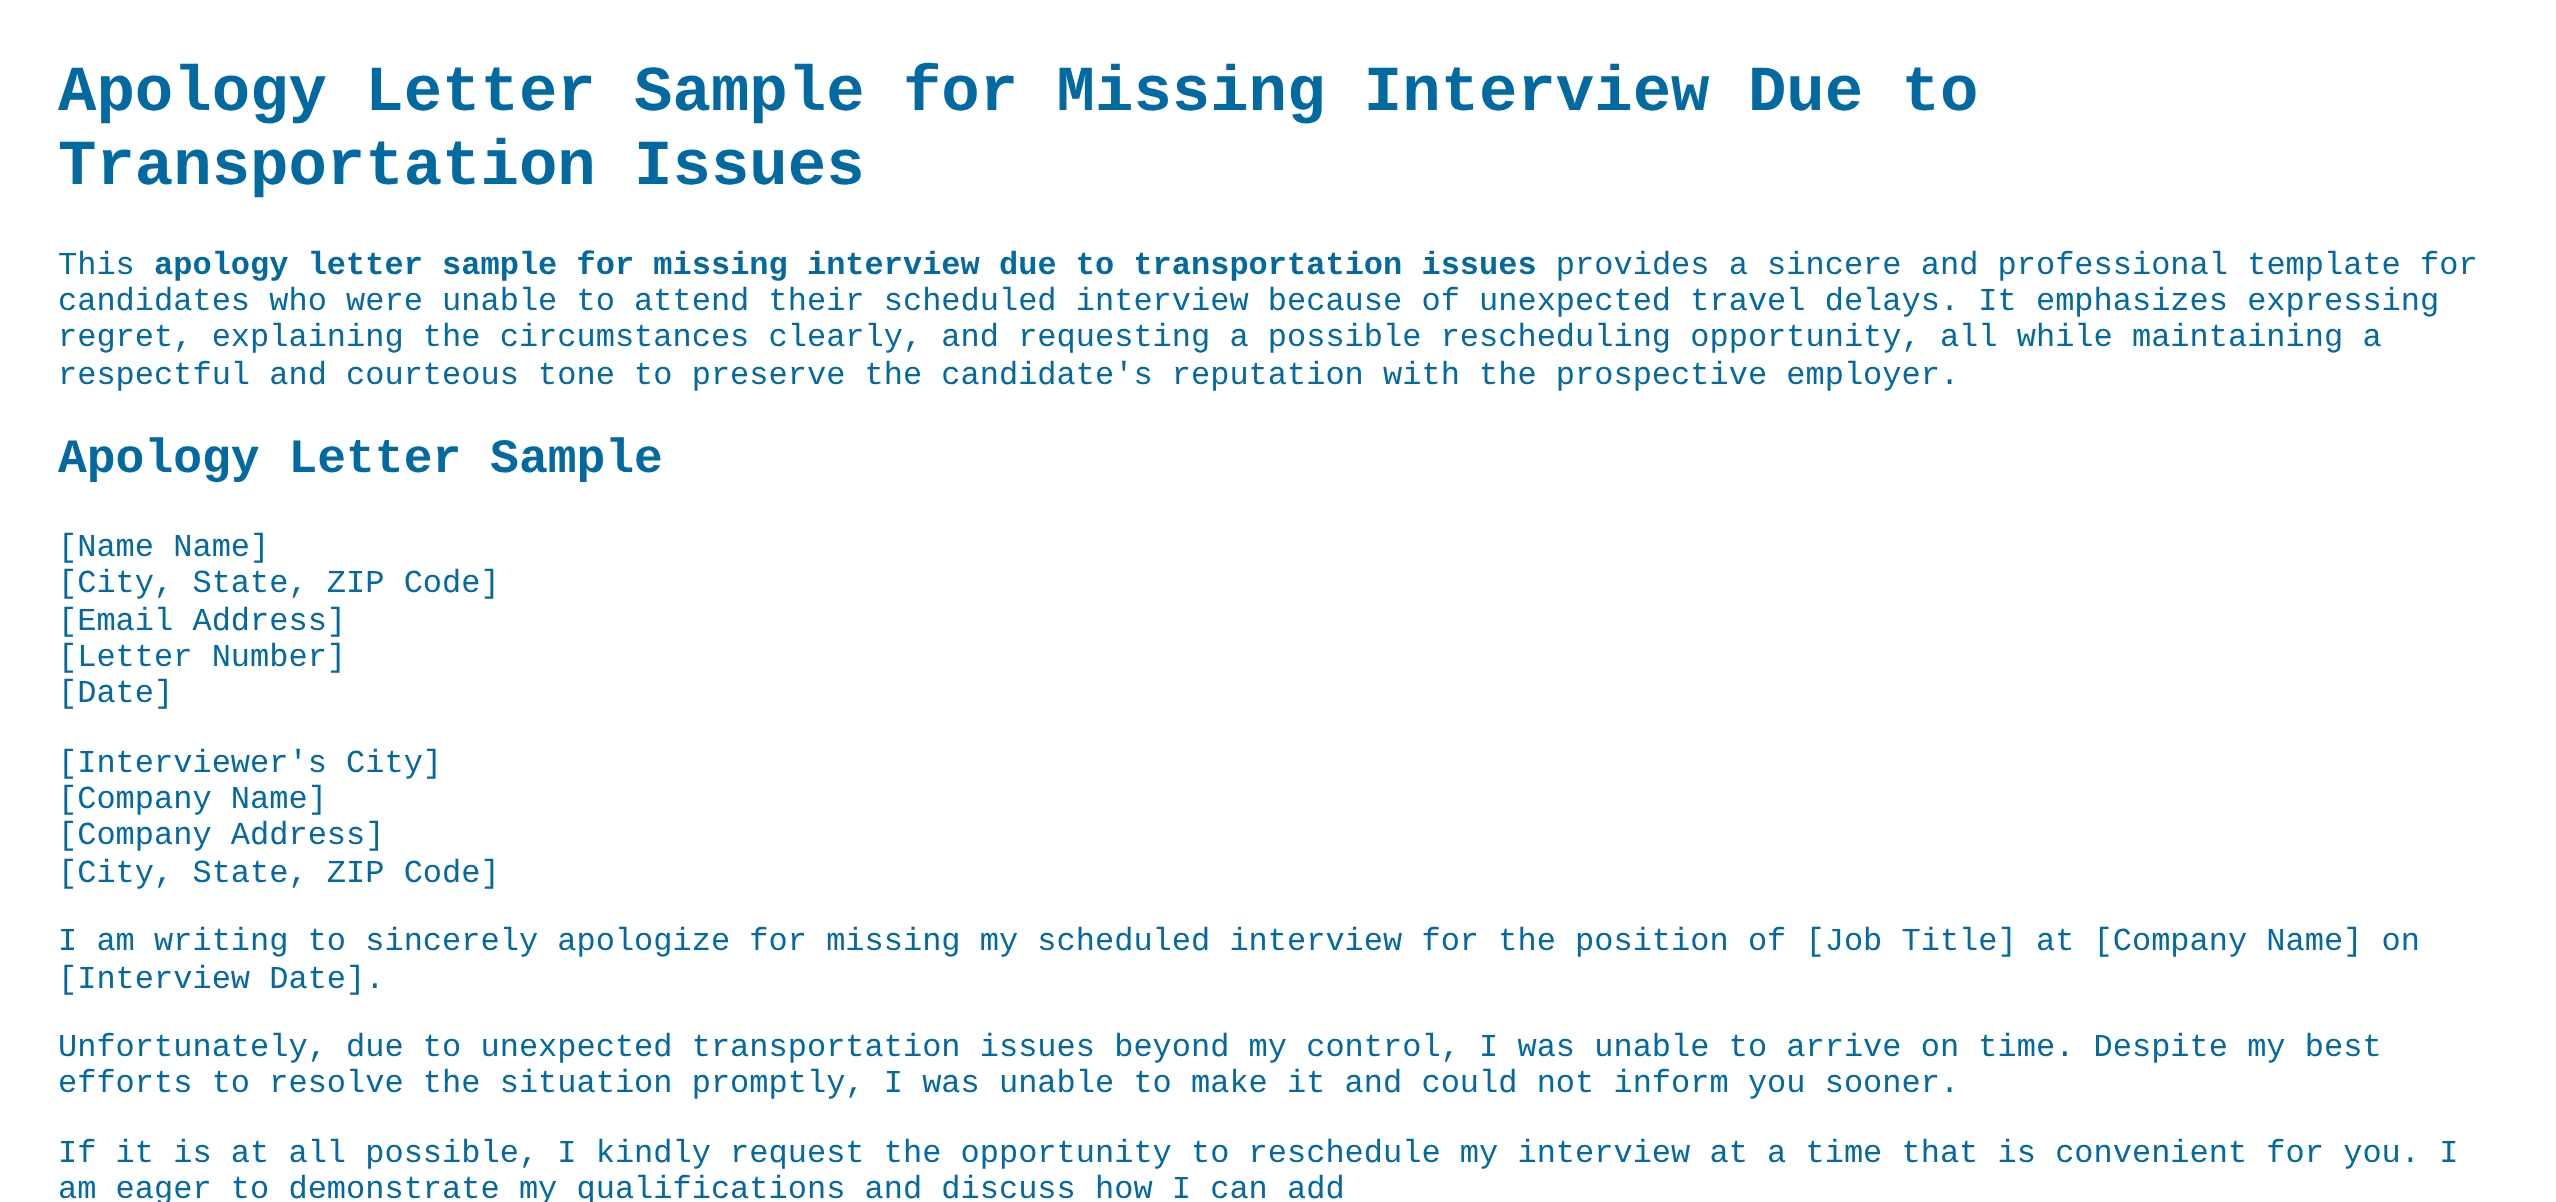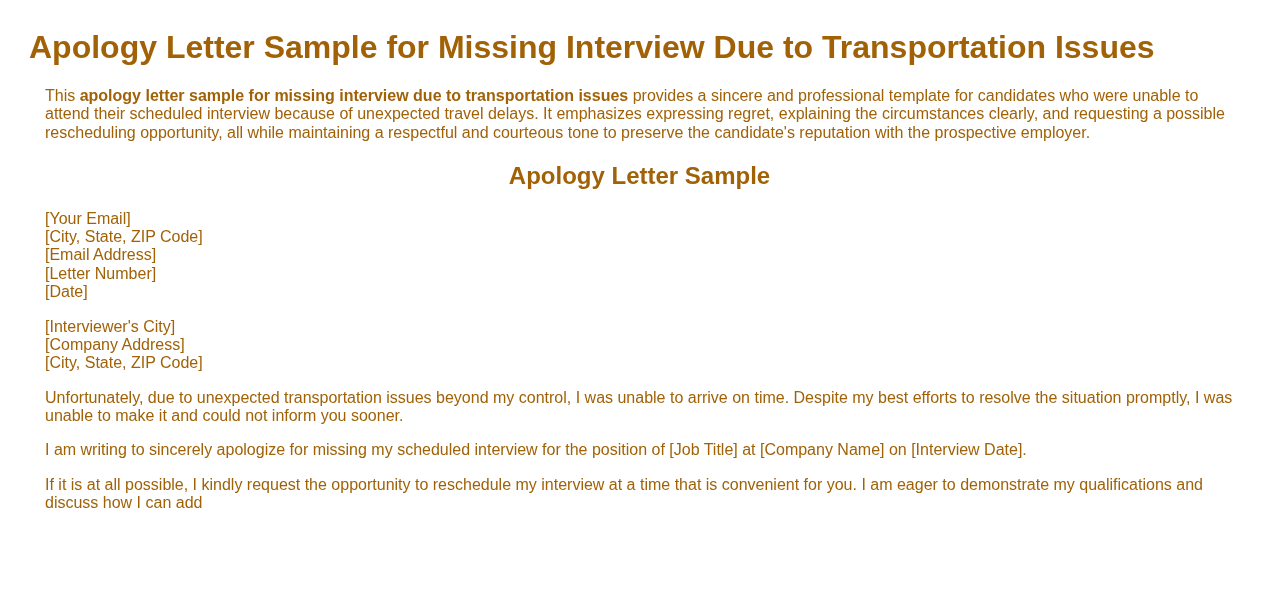--- a/index.html
+++ b/index.html
@@ -1,72 +1,72 @@
 <!DOCTYPE html>
 <html><head>
 <meta charset="utf-8">
 <style>
   html, body { margin: 0; padding: 0; background: #fff; }
   .viewport {
     width: 1278px;
     height: 601px;
     overflow: hidden;
     background: #ffffff;
-    color: #a16207;
-    font-family: Liberation Sans, sans-serif;
+    color: #0369a1;
+    font-family: Liberation Mono, monospace;
     font-size: 16px;
     line-height: 1.15;
     box-sizing: border-box;
     padding: 8px 28px 0 29px;
   }
   .doc h1 {
     font-size: 32px;
     font-weight: bold;
     margin: 21px 0;
     line-height: 1.15;
   }
   .doc h2 {
     font-size: 24px;
     font-weight: bold;
     margin: 20px 0;
     line-height: 1.15;
-    text-align: center;
   }
-  .doc p { margin: 16px 16px; }
+  .doc p { margin: 16px 0; }
   .doc .line { display: block; }
   .doc b { font-weight: bold; }
 </style>
 </head>
 <body>
 
 <div class="viewport">
   <div class="doc">
 
     <h1>Apology Letter Sample for Missing Interview Due to Transportation Issues</h1>
 
     <p><span>This </span><b>apology letter sample for missing interview due to transportation issues</b><span> provides a sincere and professional template for candidates who were unable to attend their scheduled interview because of unexpected travel delays. It emphasizes expressing regret, explaining the circumstances clearly, and requesting a possible rescheduling opportunity, all while maintaining a respectful and courteous tone to preserve the candidate's reputation with the prospective employer.</span></p>
 
     <h2>Apology Letter Sample</h2>
 
     <p>
-      <span class="line">[Your Email]</span>
+      <span class="line">[Name Name]</span>
       <span class="line">[City, State, ZIP Code]</span>
       <span class="line">[Email Address]</span>
       <span class="line">[Letter Number]</span>
       <span class="line">[Date]</span>
     </p>
 
     <p>
       <span class="line">[Interviewer's City]</span>
+      <span class="line">[Company Name]</span>
       <span class="line">[Company Address]</span>
       <span class="line">[City, State, ZIP Code]</span>
     </p>
 
 
+    <p>I am writing to sincerely apologize for missing my scheduled interview for the position of [Job Title] at [Company Name] on [Interview Date].</p>
+
     <p>Unfortunately, due to unexpected transportation issues beyond my control, I was unable to arrive on time. Despite my best efforts to resolve the situation promptly, I was unable to make it and could not inform you sooner.</p>
-
-    <p>I am writing to sincerely apologize for missing my scheduled interview for the position of [Job Title] at [Company Name] on [Interview Date].</p>
 
 
     <p>If it is at all possible, I kindly request the opportunity to reschedule my interview at a time that is convenient for you. I am eager to demonstrate my qualifications and discuss how I can add</p>
 
   </div>
 </div>
 
 </body></html>

